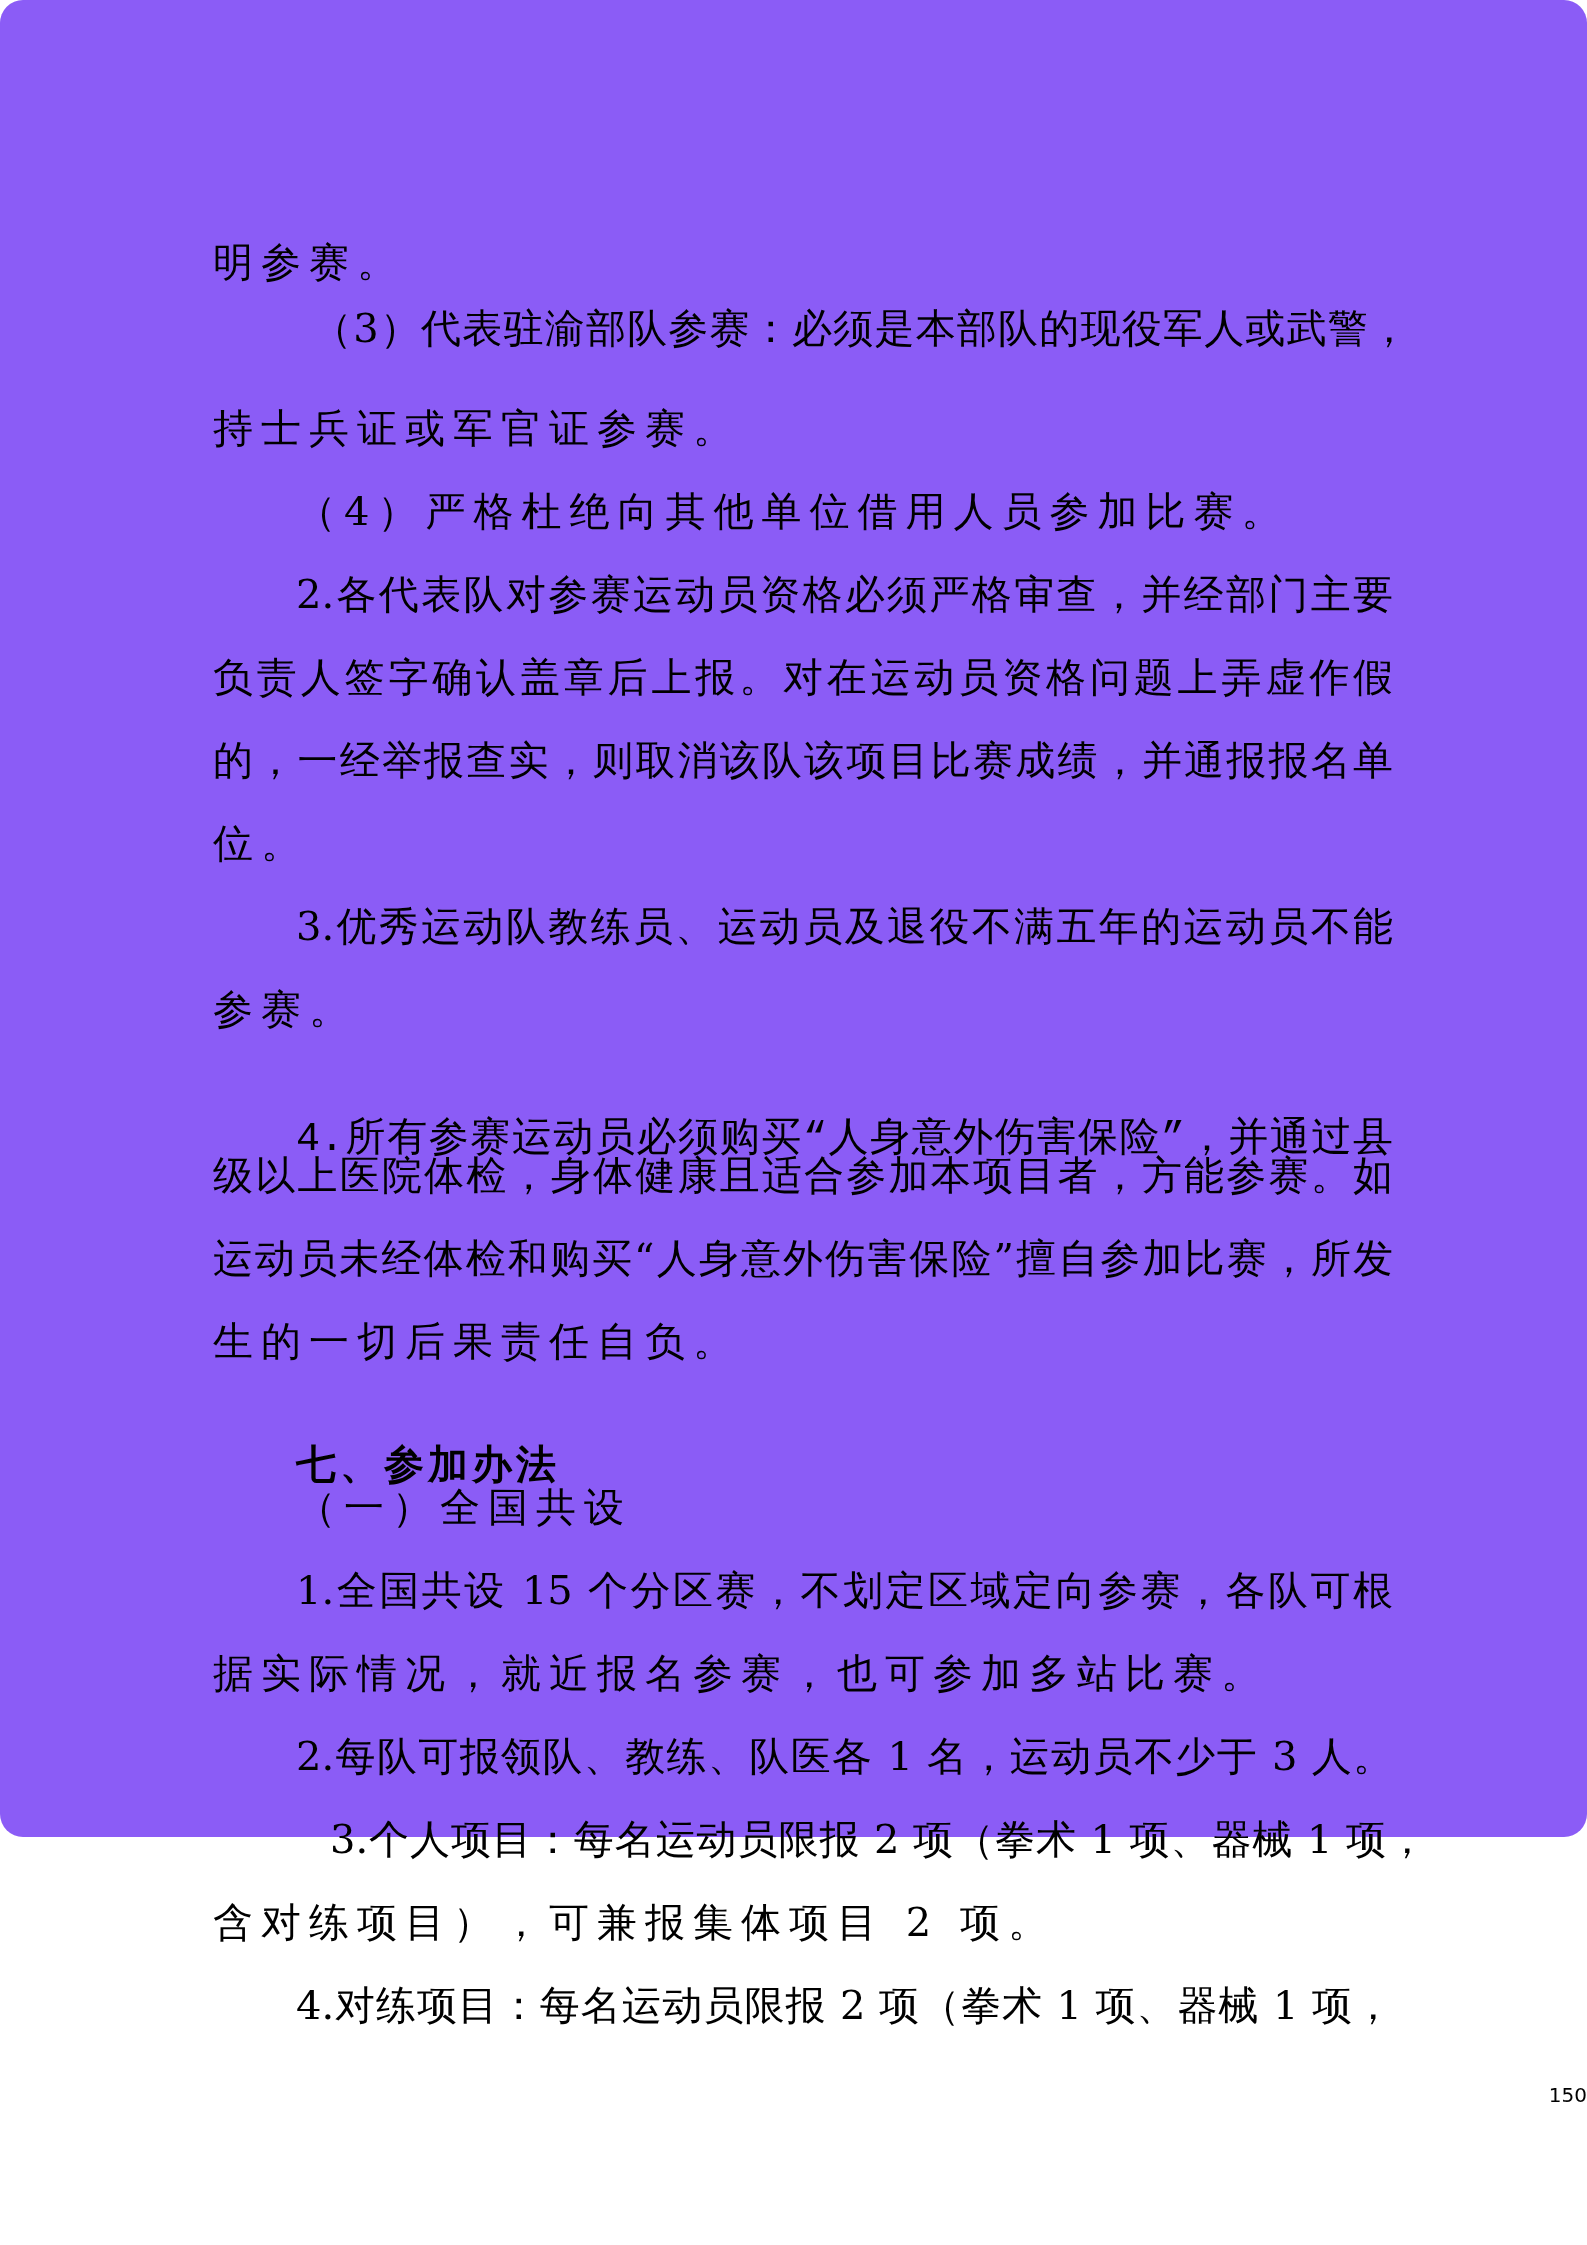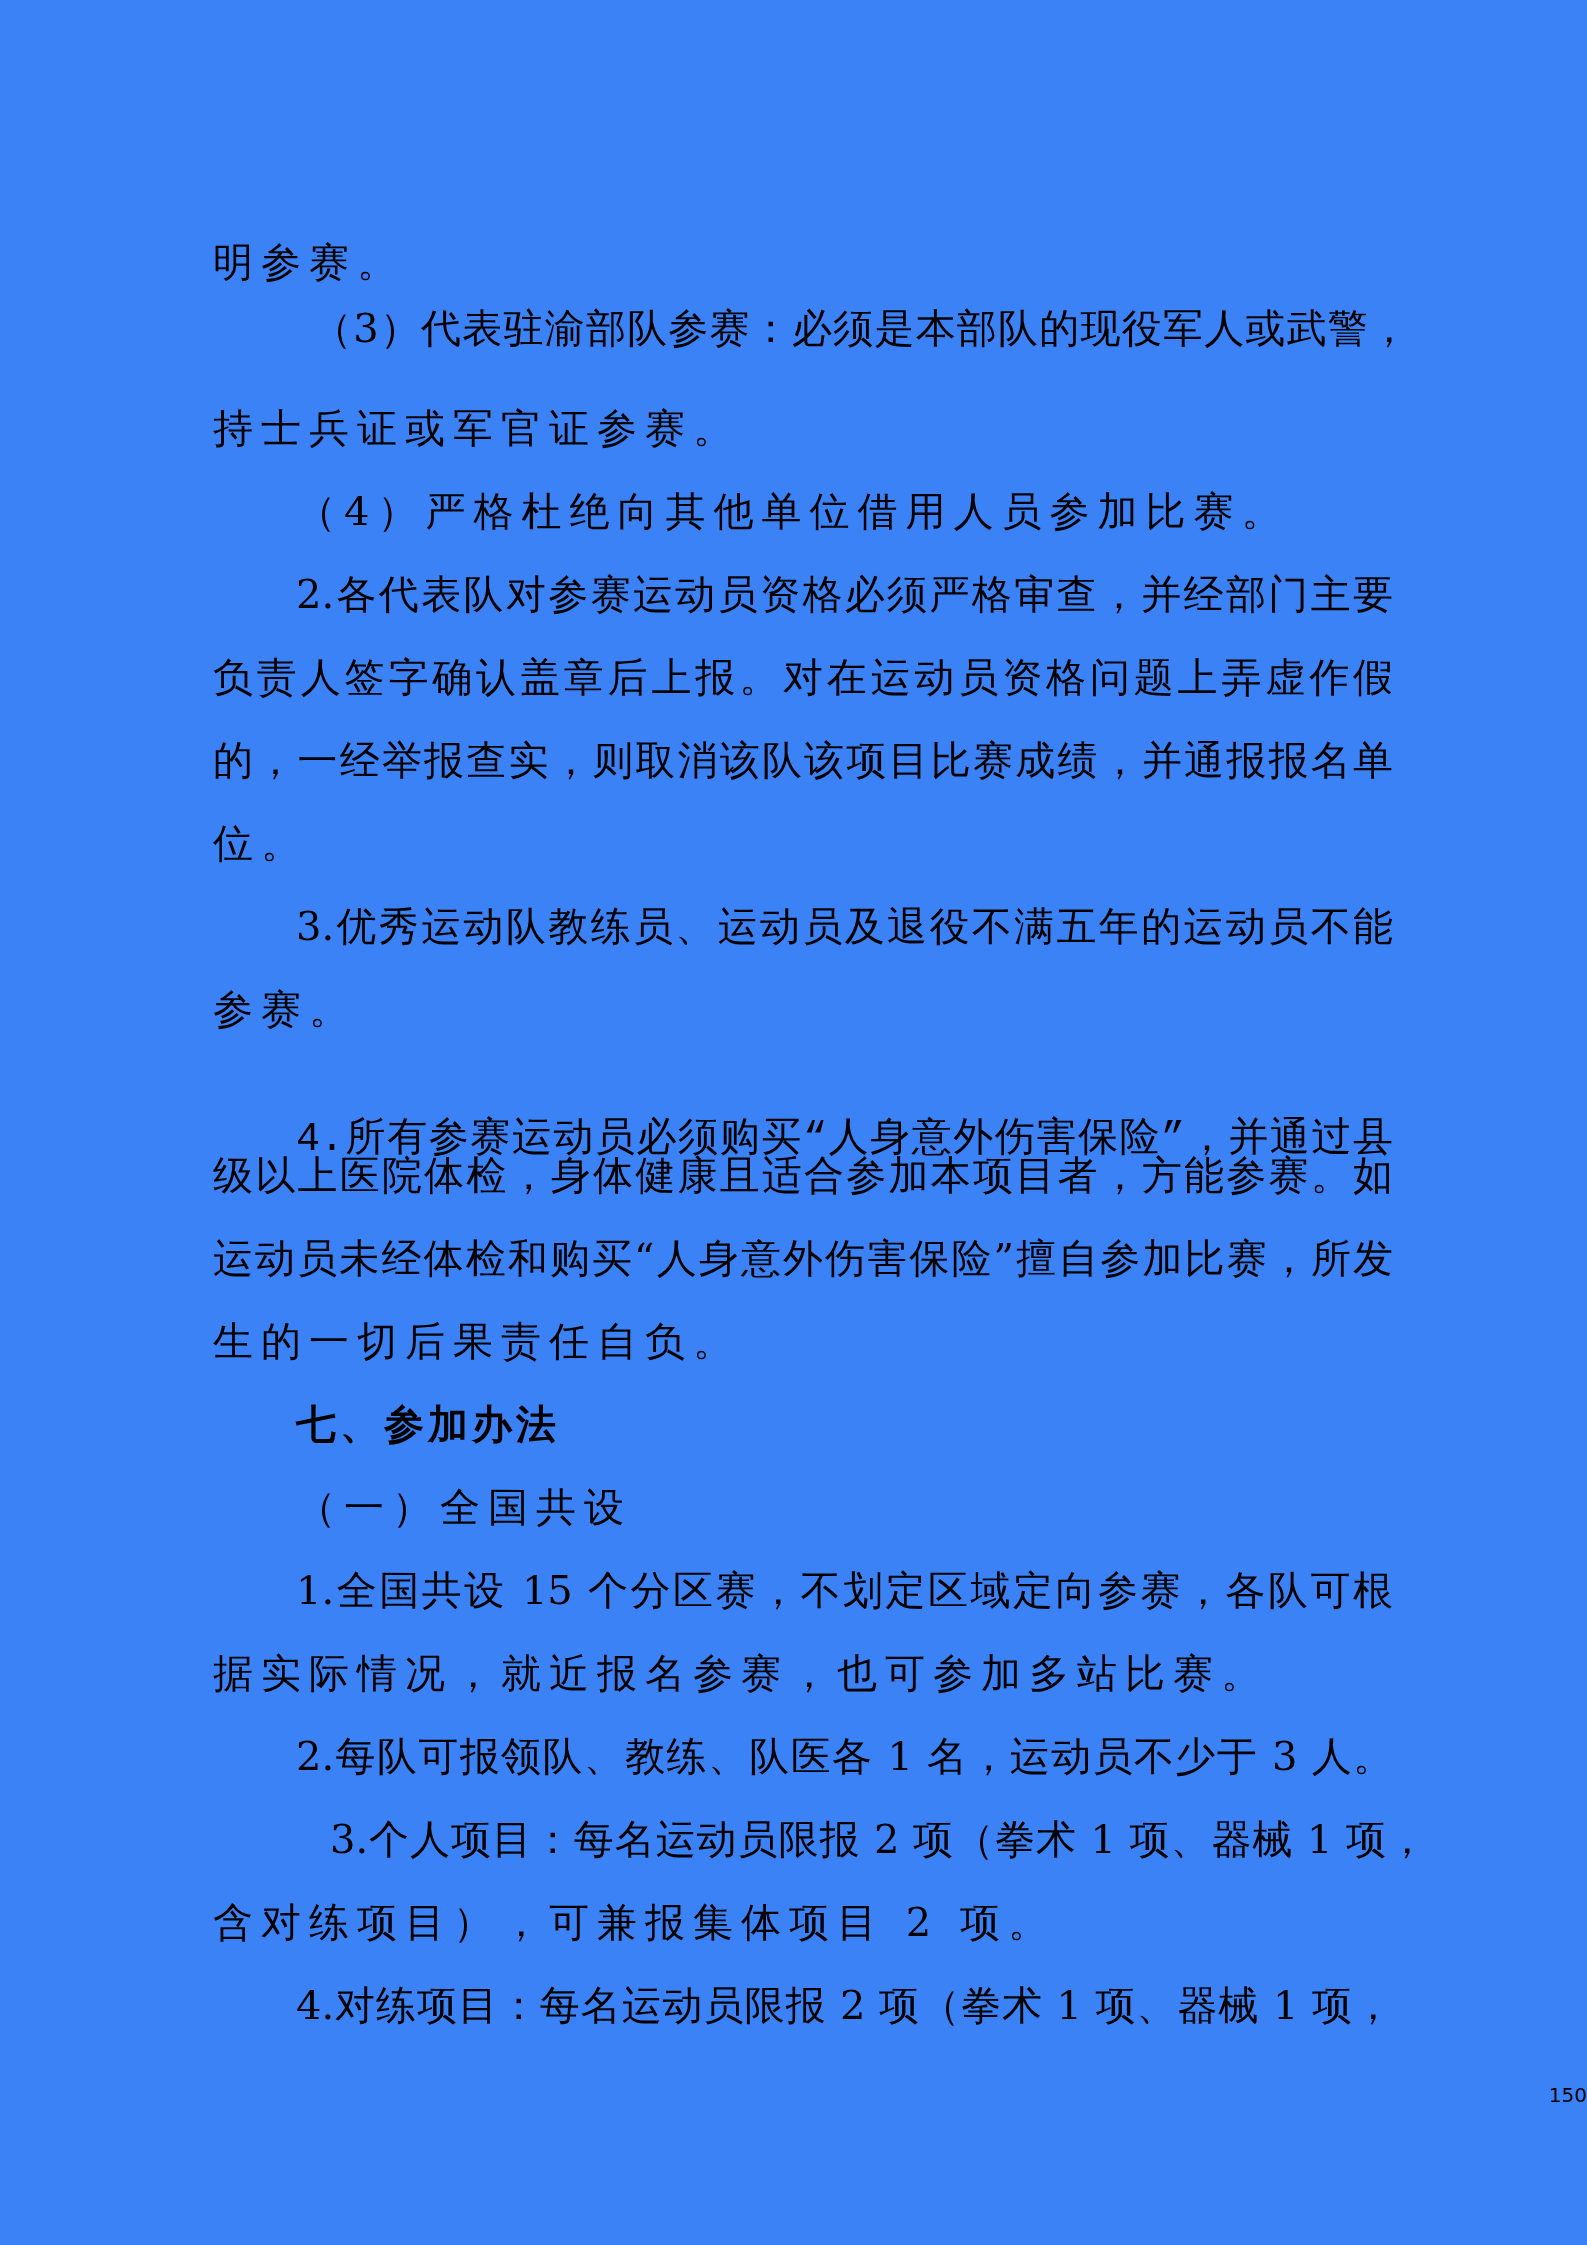--- a/index.html
+++ b/index.html
@@ -13,22 +13,23 @@
       position: relative;
       overflow: hidden;
       font-family: "DejaVu Serif", "Liberation Serif", serif;
       color: #000000;
     }
     .page {
       position: absolute;
       left: 0;
       top: 0;
       width: 1587px;
-      height: 2245px;
-      background: #3b82f6;
+      height: 1837px;
+      background: #8b5cf6;
+      border-radius: 23px;
     }
     .line {
       position: absolute;
       left: 213px;
       width: 1180px;
       height: 60px;
       font-size: 40px;
       line-height: 60px;
       white-space: nowrap;
       letter-spacing: 8px;
@@ -39,20 +40,21 @@
       letter-spacing: 0;
     }
     .line.indent {
       left: 296px;
       width: 1097px;
     }
     .line.heading {
       font-family: "DejaVu Sans", "Liberation Sans", sans-serif;
       font-weight: bold;
       letter-spacing: 4px;
+      margin-top: 40px;
     }
     .page-number {
       position: absolute;
       left: 0;
       width: 1587px;
       top: 2083px;
       text-align: right;
       font-family: "DejaVu Sans", "Liberation Sans", sans-serif;
       font-size: 20px;
       line-height: 24px;

